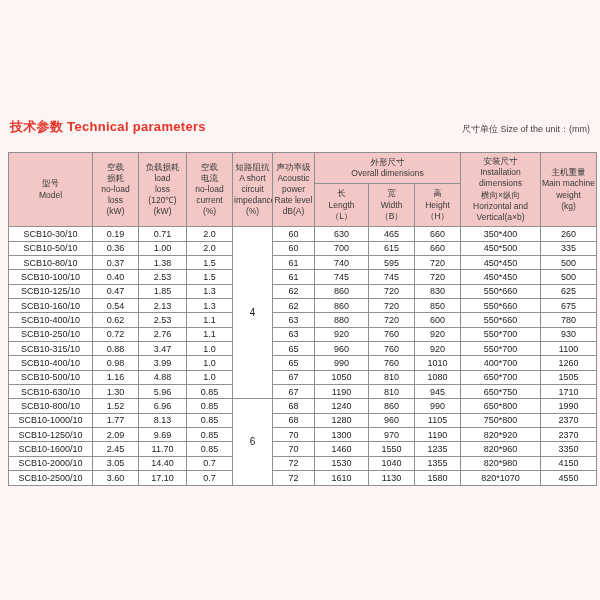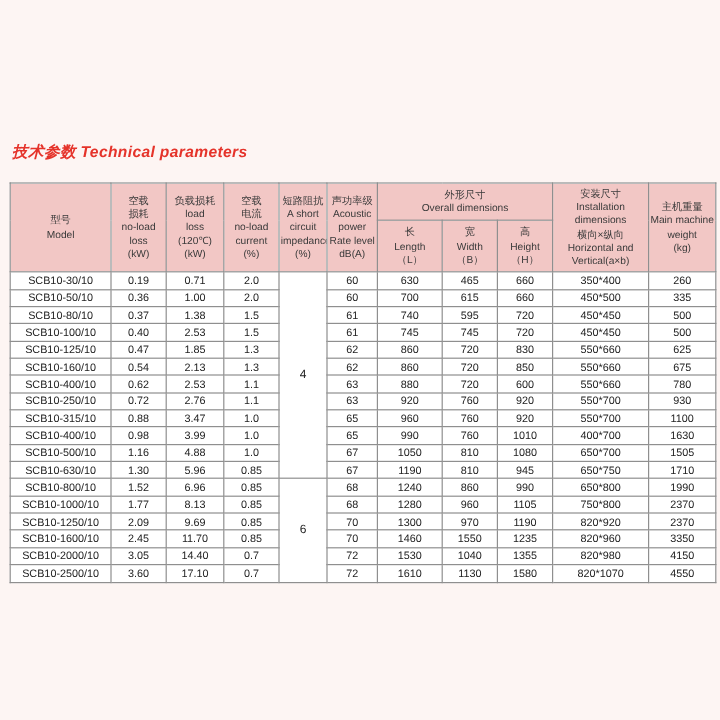--- a/index.html
+++ b/index.html
@@ -5,21 +5,20 @@
   html,body { margin:0; padding:0; }
   body {
     width:600px; height:600px; overflow:hidden;
     background:#fdf5f3;
     font-family:"Liberation Sans", sans-serif;
     color:#222;
   }
   .titlebar {
     display:flex; justify-content:space-between; align-items:flex-end;
     margin:118px 10px 16px 10px;
-    font-style:italic;
   }
   .page-title {
     color:#e5332a; font-size:13px; font-weight:bold; letter-spacing:0.3px;
   }
   .unit-note {
     font-size:9px; color:#444;
   }
   table.params {
     border-collapse:collapse; table-layout:fixed;
     width:584px; margin:0 8px;
@@ -48,20 +47,21 @@
   col.c-model{width:84px;} col.c-nll{width:46px;} col.c-ll{width:48px;}
   col.c-nlc{width:46px;} col.c-imp{width:40px;} col.c-ac{width:42px;}
   col.c-l{width:54px;} col.c-w{width:46px;} col.c-h{width:46px;}
   col.c-inst{width:80px;} col.c-wt{width:56px;}
 </style>
 </head>
 <body>
 
 <div class="titlebar">
   <div class="page-title">技术参数 Technical parameters</div>
+  <div class="unit-note">尺寸单位 Size of the unit：(mm)</div>
 </div>
 
 <table class="params">
   <colgroup>
     <col class="c-model">
       <col class="c-nll">
       <col class="c-ll">
       <col class="c-nlc">
     <col class="c-imp">
       <col class="c-ac">
@@ -238,21 +238,21 @@
       <tr>
         <td>SCB10-400/10</td>
         <td>0.98</td>
         <td>3.99</td>
         <td>1.0</td>
         <td>65</td>
         <td>990</td>
         <td>760</td>
         <td>1010</td>
         <td>400*700</td>
-        <td>1630</td>
+        <td>1260</td>
       </tr>
       <tr>
         <td>SCB10-500/10</td>
         <td>1.16</td>
         <td>4.88</td>
         <td>1.0</td>
         <td>67</td>
         <td>1050</td>
         <td>810</td>
         <td>1080</td>

